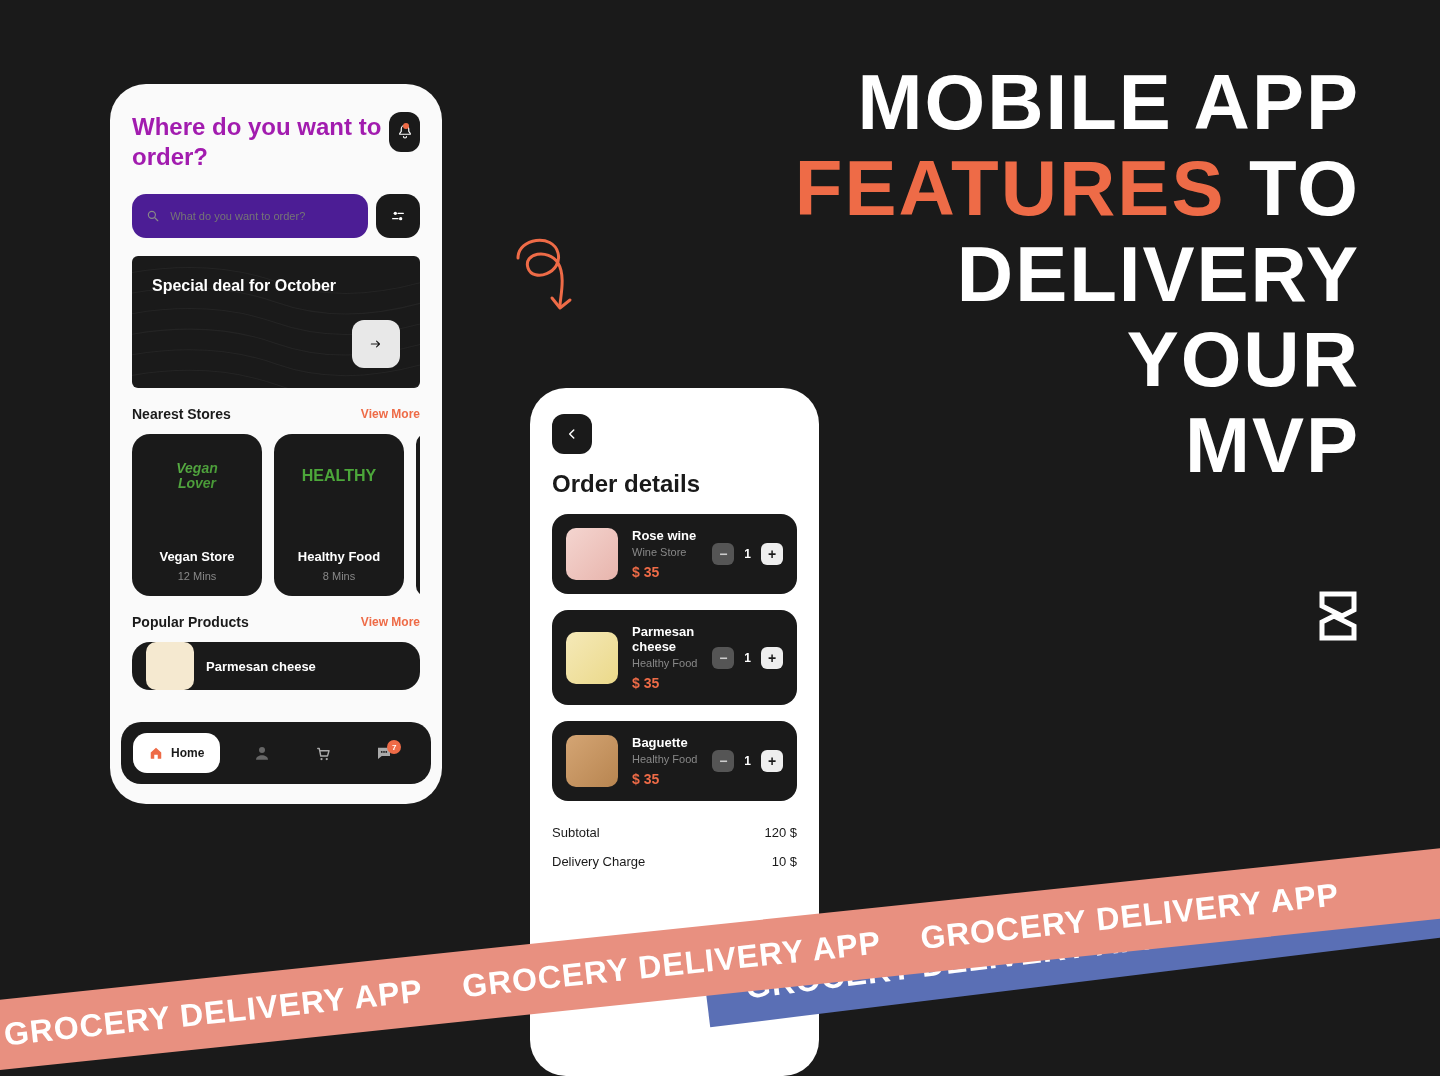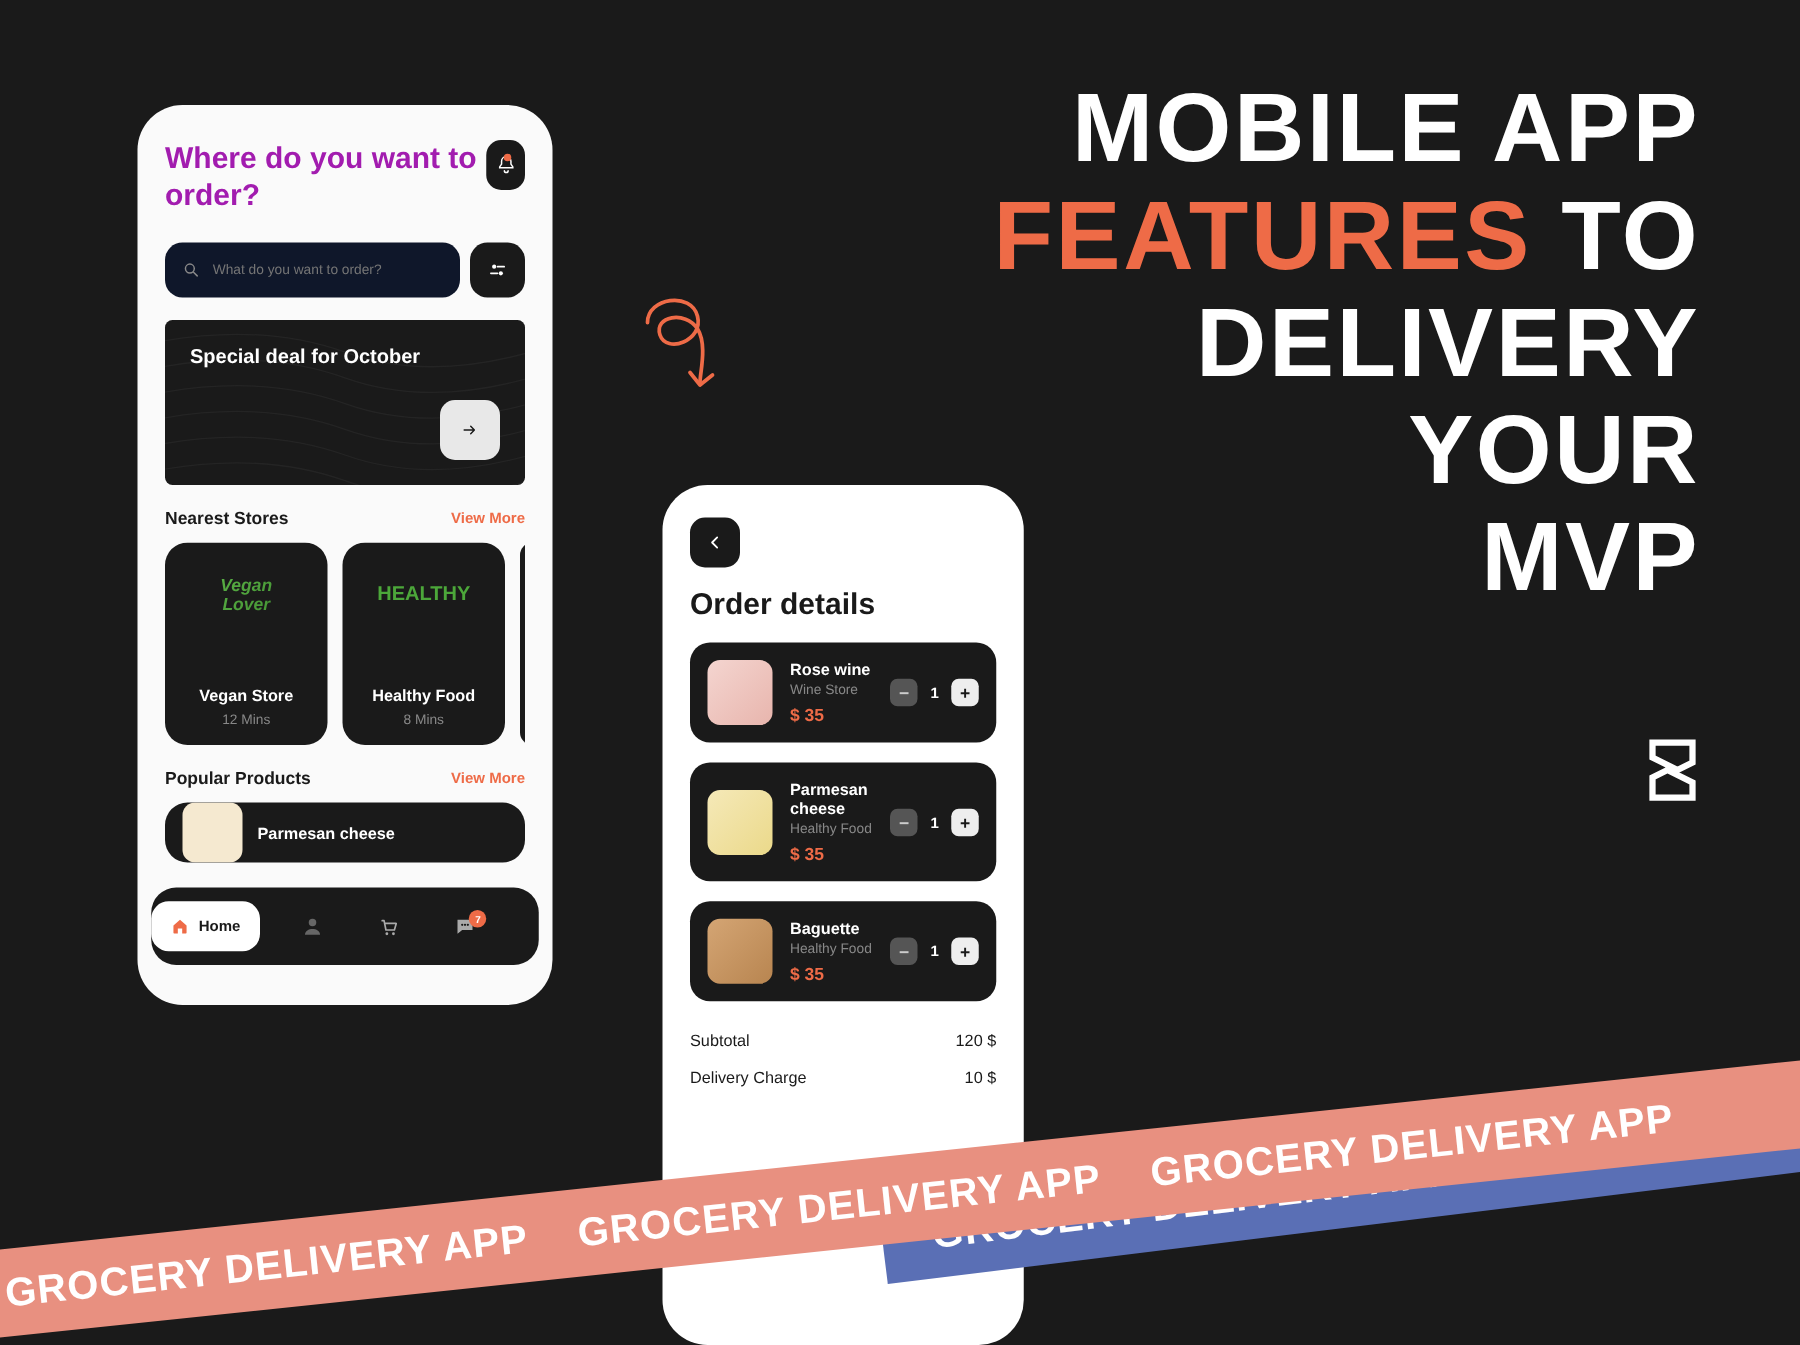--- a/index.html
+++ b/index.html
@@ -47,21 +47,21 @@
 }
 .p1-top { display: flex; justify-content: space-between; align-items: flex-start; }
 .p1-title { font-size: 24px; font-weight: 800; color: #a21caf; line-height: 1.25; }
 .bell-btn {
   width: 40px; height: 40px; border-radius: 12px;
   background: #1a1a1a; display: flex; align-items: center; justify-content: center; position: relative;
 }
 .bell-dot { position: absolute; width: 6px; height: 6px; background: #ee6b47; border-radius: 50%; top: 11px; right: 11px; }
 .search-row { display: flex; gap: 8px; margin-top: 22px; }
 .search-field {
-  flex: 1; background: #0f172a; border-radius: 14px; height: 44px;
+  flex: 1; background: #4c1d95; border-radius: 14px; height: 44px;
   display: flex; align-items: center; padding: 0 14px; gap: 10px;
 }
 .search-field input {
   border: none; background: transparent; font-size: 11px; color: #888; width: 100%; outline: none;
 }
 .filter-btn {
   width: 44px; height: 44px; border-radius: 14px; background: #1a1a1a;
   display: flex; align-items: center; justify-content: center;
 }
 .promo {
@@ -96,23 +96,23 @@
 .healthy-logo { color: #4ca73a; font-size: 16px; }
 .store-name { color: #fff; font-size: 13px; font-weight: 600; margin-top: auto; }
 .store-time { color: #888; font-size: 11px; margin-top: 6px; }
 .prod-card {
   margin-top: 12px; background: #1a1a1a; border-radius: 18px; padding: 14px;
   display: flex; gap: 12px; align-items: center; height: 48px; overflow: hidden;
 }
 .prod-thumb { width: 48px; height: 48px; background: #f5e9d0; border-radius: 10px; }
 .prod-name { color: #fff; font-size: 13px; font-weight: 600; }
 .bottomnav {
-  position: absolute; left: 50%; transform: translateX(-50%); bottom: 32px;
+  position: absolute; left: 50%; transform: translateX(-50%); bottom: 20px;
   width: 310px; height: 62px; background: #1a1a1a; border-radius: 20px;
-  display: flex; align-items: center; padding: 0 0; gap: 23px;
+  display: flex; align-items: center; padding: 0 12px; gap: 23px;
 }
 .nav-home {
   background: #fff; border-radius: 14px; height: 40px; padding: 0 16px;
   display: flex; align-items: center; gap: 8px; font-size: 12px; font-weight: 700; color: #1a1a1a;
 }
 .nav-icon { width: 38px; display: flex; align-items: center; justify-content: center; color: #666; position: relative; }
 .nav-badge {
   position: absolute; top: -4px; right: 2px; background: #ee6b47; color: #fff;
   font-size: 8px; width: 14px; height: 14px; border-radius: 50%;
   display: flex; align-items: center; justify-content: center; font-weight: 700;

